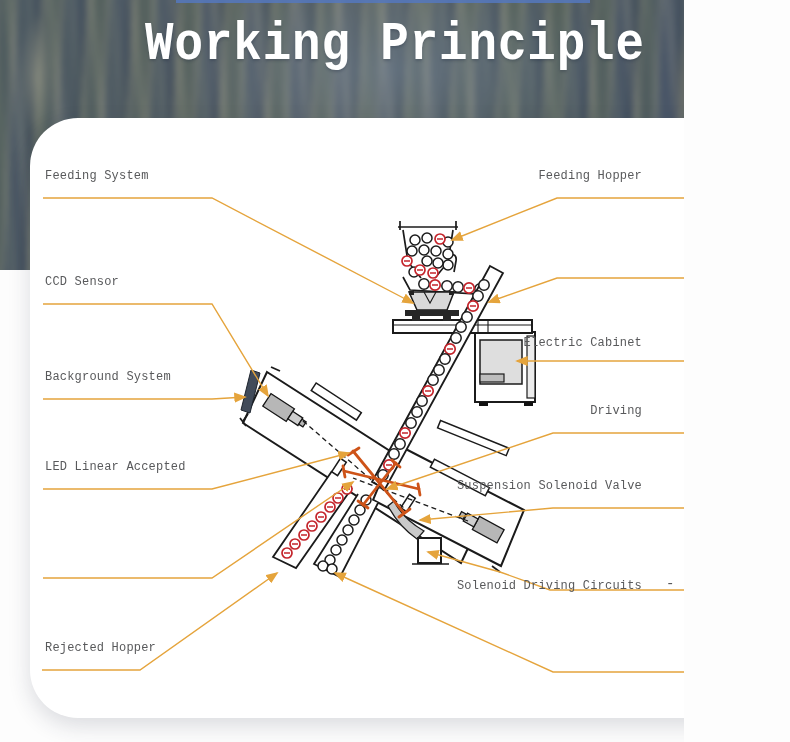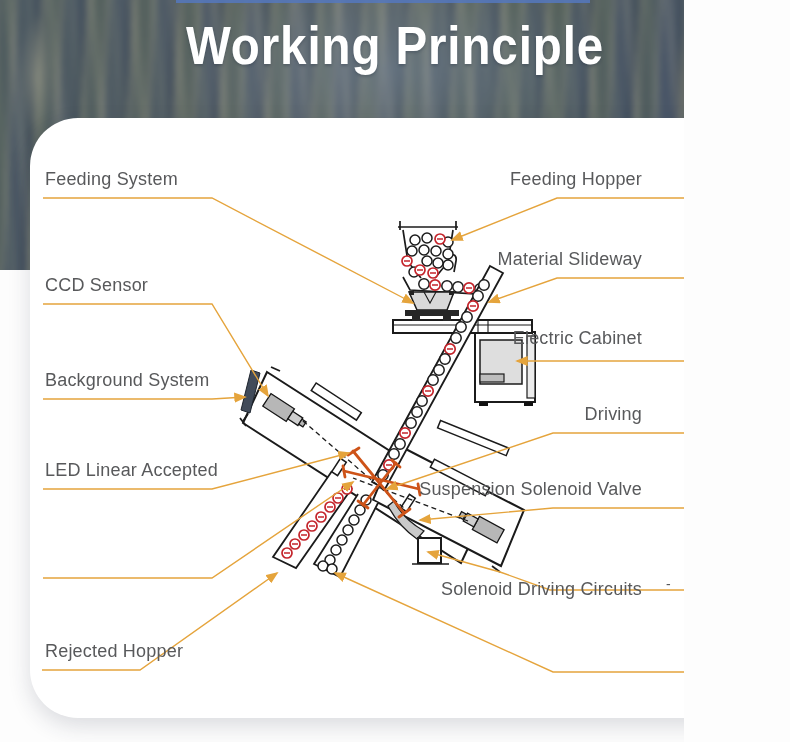--- a/index.html
+++ b/index.html
@@ -1,17 +1,17 @@
 <!DOCTYPE html>
 <html style="--leader-line: #E5A43C; --label-text: #58595B; --title-text: #FFFFFF; --spray: #CE5318; --defect-grain: #C4242B; --display-panel: #414B5A;"><head>
 <meta charset="utf-8">
 <style>
   html,body{margin:0;padding:0;background:#fdfdfd;}
   #page{position:relative;width:684px;height:742px;overflow:hidden;background:#fdfdfd;
-        font-family:Liberation Sans, sans-serif;}
+        font-family:Liberation Mono, monospace;}
   
   .photo{position:absolute;left:0;top:0;width:790px;height:270px;overflow:hidden;background:#67705f;}
   .photo-art{position:absolute;left:-12px;top:-12px;right:-12px;bottom:-12px;filter:blur(3px);
     background:
       radial-gradient(ellipse 26px 90px at 6% 30%, rgba(215,205,160,.55), transparent 70%),
       radial-gradient(ellipse 22px 80px at 15% 65%, rgba(200,190,150,.45), transparent 70%),
       radial-gradient(ellipse 30px 110px at 52% 75%, rgba(120,110,80,.5), transparent 70%),
       radial-gradient(ellipse 24px 90px at 86% 35%, rgba(150,140,100,.55), transparent 70%),
       radial-gradient(ellipse 28px 120px at 95% 60%, rgba(90,85,60,.6), transparent 70%),
       radial-gradient(ellipse 300px 130px at 50% 28%, rgba(160,180,210,.35), transparent 75%),
@@ -37,21 +37,21 @@
   .fw{fill:#fff;stroke:#1b1b1b;stroke-width:2;}
   .fw1{fill:#fff;stroke:#1b1b1b;stroke-width:1.5;}
   .g{fill:#fff;stroke:#1b1b1b;stroke-width:1.5;}
   .gr{fill:#fff;stroke:var(--defect-grain,#C4242B);stroke-width:1.7;}
   .grd{stroke:var(--defect-grain,#C4242B);stroke-width:1.5;}
   .dash{stroke:#1b1b1b;stroke-width:1.3;stroke-dasharray:5 3.5;fill:none;}
   .spray{stroke:var(--spray,#CE5318);stroke-width:2.8;fill:none;stroke-linecap:round;}
   .gray{fill:#b7b7b7;stroke:#161616;stroke-width:1.3;}
   .gray2{fill:#cfcfcf;stroke:#161616;stroke-width:1.3;}
   
-  .lbl{position:absolute;z-index:5;font-size:18px;color:var(--label-text,#58595B);
+  .lbl{position:absolute;z-index:5;font-size:12px;color:var(--label-text,#58595B);
     letter-spacing:.2px;white-space:nowrap;}
   .lbl.left{left:45px;}
   .lbl.right{right:42px;text-align:center;}
   .dashnote{position:absolute;z-index:5;left:666px;top:576px;font-size:14px;color:var(--label-text,#58595B);}
 </style>
 </head>
 <body>
 
 <div id="page">
 
@@ -321,20 +321,19 @@
     </g>
   </svg>
 
   <div class="lbl left" style="top:169px">Feeding System</div>
   <div class="lbl left" style="top:275px">CCD Sensor</div>
   <div class="lbl left" style="top:370px">Background System</div>
   <div class="lbl left" style="top:460px">LED Linear Accepted</div>
   <div class="lbl left" style="top:641px">Rejected Hopper</div>
 
   <div class="lbl right" style="top:169px">Feeding Hopper</div>
-  <div class="lbl right" style="top:249px">Material Slideway</div>
-  <div class="lbl right" style="top:328px">Electric Cabinet</div>
+  <div class="lbl right" style="top:336px">Electric Cabinet</div>
   <div class="lbl right" style="top:404px">Driving</div>
   <div class="lbl right" style="top:479px">Suspension Solenoid Valve</div>
   <div class="lbl right" style="top:579px">Solenoid Driving Circuits</div>
 
   <div class="dashnote">-</div>
 </div>
 
 </body></html>

